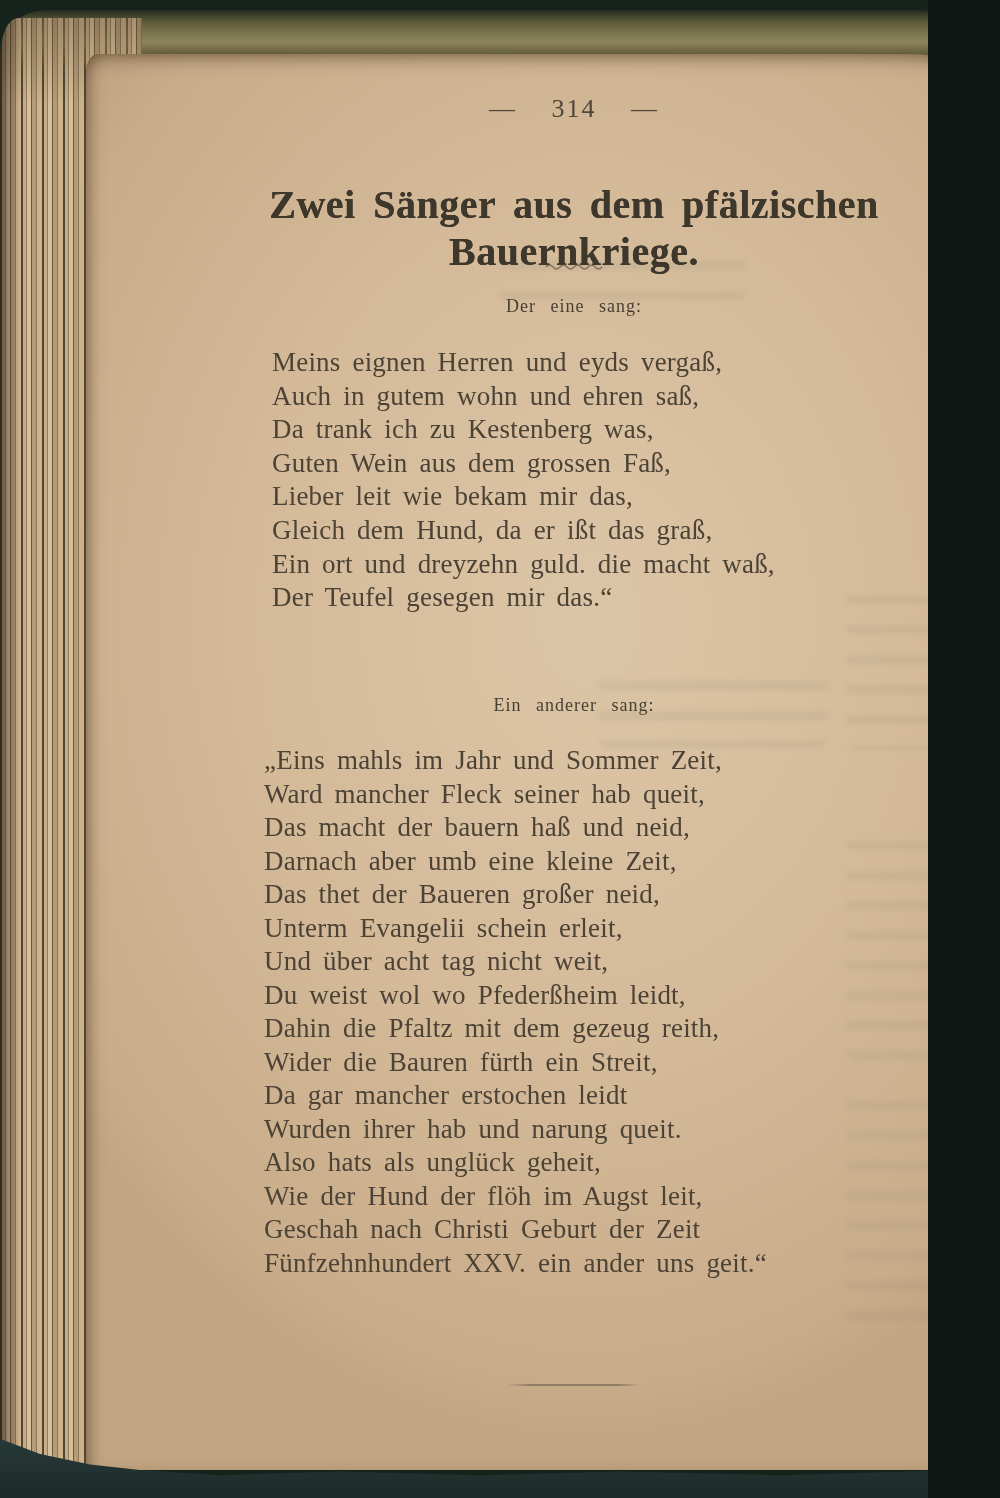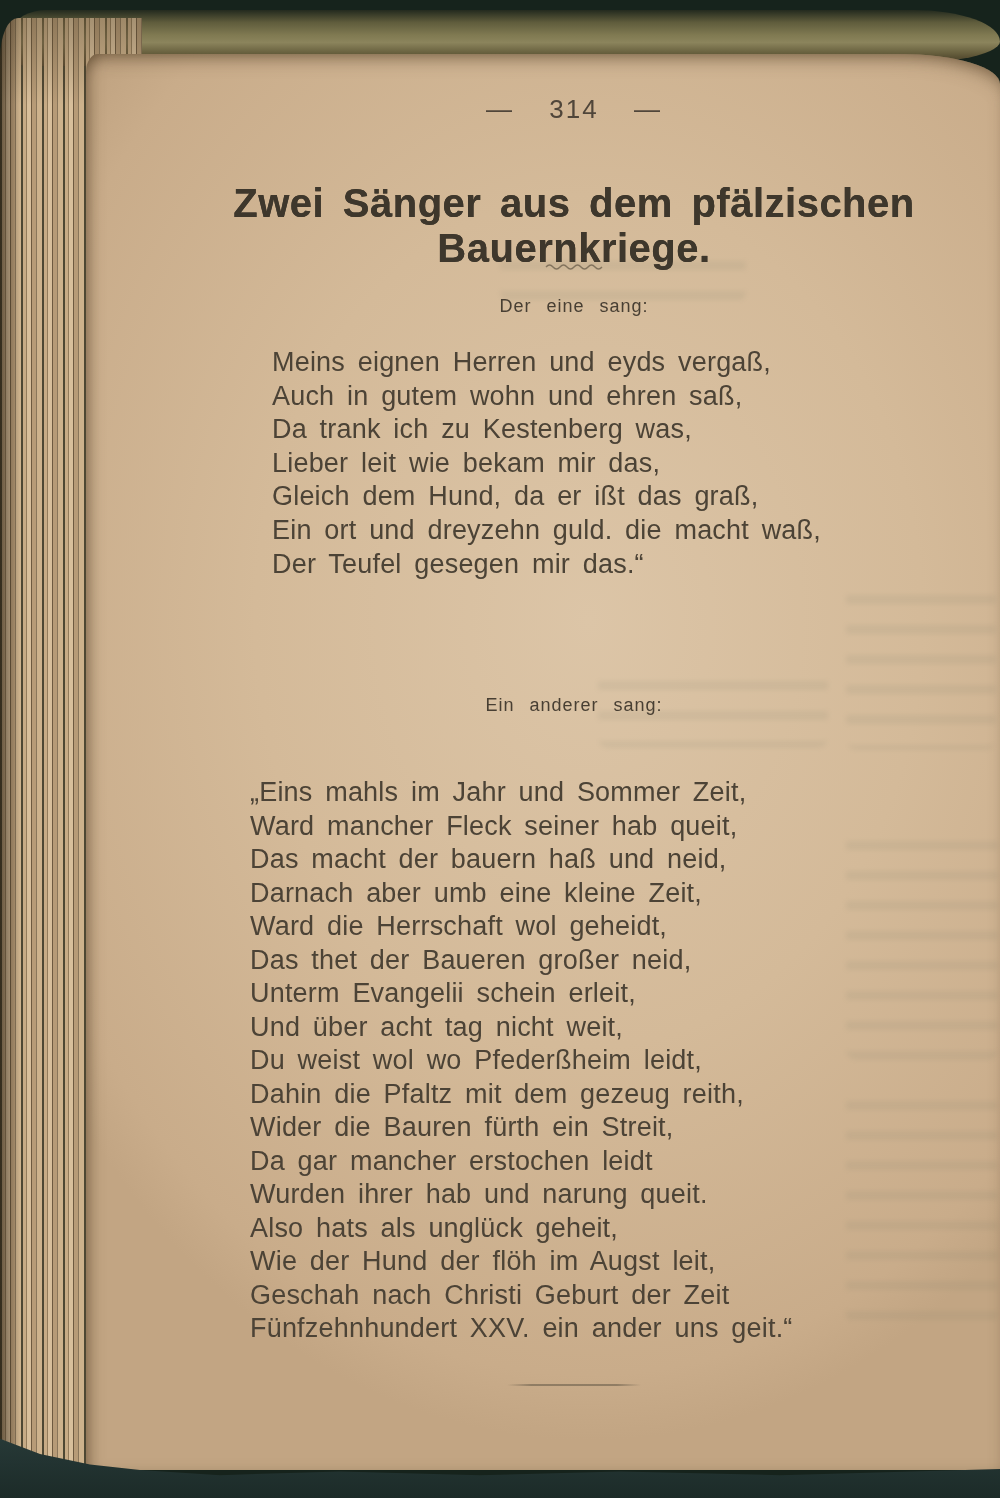--- a/index.html
+++ b/index.html
@@ -1,19 +1,19 @@
 <!DOCTYPE html>
 <html><head>
 <meta charset="utf-8">
 <style>
   html,body{margin:0;padding:0;background:#0e1713;}
   .scan{
-    position:relative; width:1000px; height:1498px; overflow:hidden;
+    position:relative; width:928px; height:1498px; overflow:hidden;
     background:#16231c;
-    font-family:Liberation Sans, sans-serif;
+    font-family:Liberation Serif, serif;
   }
   
   .top-edge{
     position:absolute; left:14px; top:10px; width:986px; height:56px;
     background:linear-gradient(180deg,#232a1e 0%,#5f5c3c 22%,#807a52 45%,#8b845c 58%,#655d3c 78%,#433a24 95%,#362e1c 100%);
     border-top-left-radius:46px 26px;
     border-top-right-radius:120px 44px;
     border-bottom-right-radius:180px 34px;
     border-bottom-left-radius:20px 10px;
   }
@@ -50,21 +50,21 @@
   }
   .ornament{position:absolute; top:203px; left:50%; transform:translateX(-50%); opacity:.75;}
   .section-heading{
     position:absolute; left:0; width:100%; text-align:center; margin:0;
     font-size:18px; font-weight:normal; word-spacing:9px; letter-spacing:1px; color:#483f33;
   }
   .h-first{top:242px;}
   .h-second{top:641px;}
   .stanza{position:absolute; font-size:27px; word-spacing:5px; letter-spacing:.2px; white-space:nowrap;}
   .stanza-1{top:292px; left:122px; line-height:33.6px;}
-  .stanza-2{top:690px; left:100px; line-height:33.5px;margin-top:32px;}
+  .stanza-2{top:690px; left:114px; line-height:33.5px;}
   .poem-line{display:block;}
   .end-rule{
     position:absolute; top:1330px; left:50%; transform:translateX(-50%);
     width:134px; height:2px; opacity:.75;
     background:linear-gradient(90deg, rgba(122,106,84,0), #7d6d57 18%, #7d6d57 82%, rgba(122,106,84,0));
   }
   
   .bleed{
     position:absolute; opacity:.09; filter:blur(2.5px); border-radius:10px;
     background:repeating-linear-gradient(180deg, transparent 0 21px, #69715f 21px 30px);
@@ -108,34 +108,34 @@
           <path d="M1 5 q3.5 -4 7 0 t7 0 t7 0 t7 0 t7 0 t7 0 t7 0 t7 0" fill="none" stroke="#6b5e4b" stroke-width="1.4"></path>
         </svg>
       </span>
 
       <h2 class="section-heading h-first">Der eine sang:</h2>
 
       <div class="stanza stanza-1">
           <div class="poem-line">Meins eignen Herren und eyds vergaß,</div>
           <div class="poem-line">Auch in gutem wohn und ehren saß,</div>
           <div class="poem-line">Da trank ich zu Kestenberg was,</div>
+          <div class="poem-line">Guten Wein aus dem grossen Faß,</div>
           <div class="poem-line">Lieber leit wie bekam mir das,</div>
           <div class="poem-line">Gleich dem Hund, da er ißt das graß,</div>
           <div class="poem-line">Ein ort und dreyzehn guld. die macht waß,</div>
           <div class="poem-line">Der Teufel gesegen mir das.“</div>
         </div>
 
       <h2 class="section-heading h-second">Ein anderer sang:</h2>
 
       <div class="stanza stanza-2">
           <div class="poem-line">„Eins mahls im Jahr und Sommer Zeit,</div>
           <div class="poem-line">Ward mancher Fleck seiner hab queit,</div>
           <div class="poem-line">Das macht der bauern haß und neid,</div>
           <div class="poem-line">Darnach aber umb eine kleine Zeit,</div>
-          <div class="poem-line">Ward die Herrschaft wol geheidt,</div>
           <div class="poem-line">Das thet der Baueren großer neid,</div>
           <div class="poem-line">Unterm Evangelii schein erleit,</div>
           <div class="poem-line">Und über acht tag nicht weit,</div>
           <div class="poem-line">Du weist wol wo Pfederßheim leidt,</div>
           <div class="poem-line">Dahin die Pfaltz mit dem gezeug reith,</div>
           <div class="poem-line">Wider die Bauren fürth ein Streit,</div>
           <div class="poem-line">Da gar mancher erstochen leidt</div>
           <div class="poem-line">Wurden ihrer hab und narung queit.</div>
           <div class="poem-line">Also hats als unglück geheit,</div>
           <div class="poem-line">Wie der Hund der flöh im Augst leit,</div>

